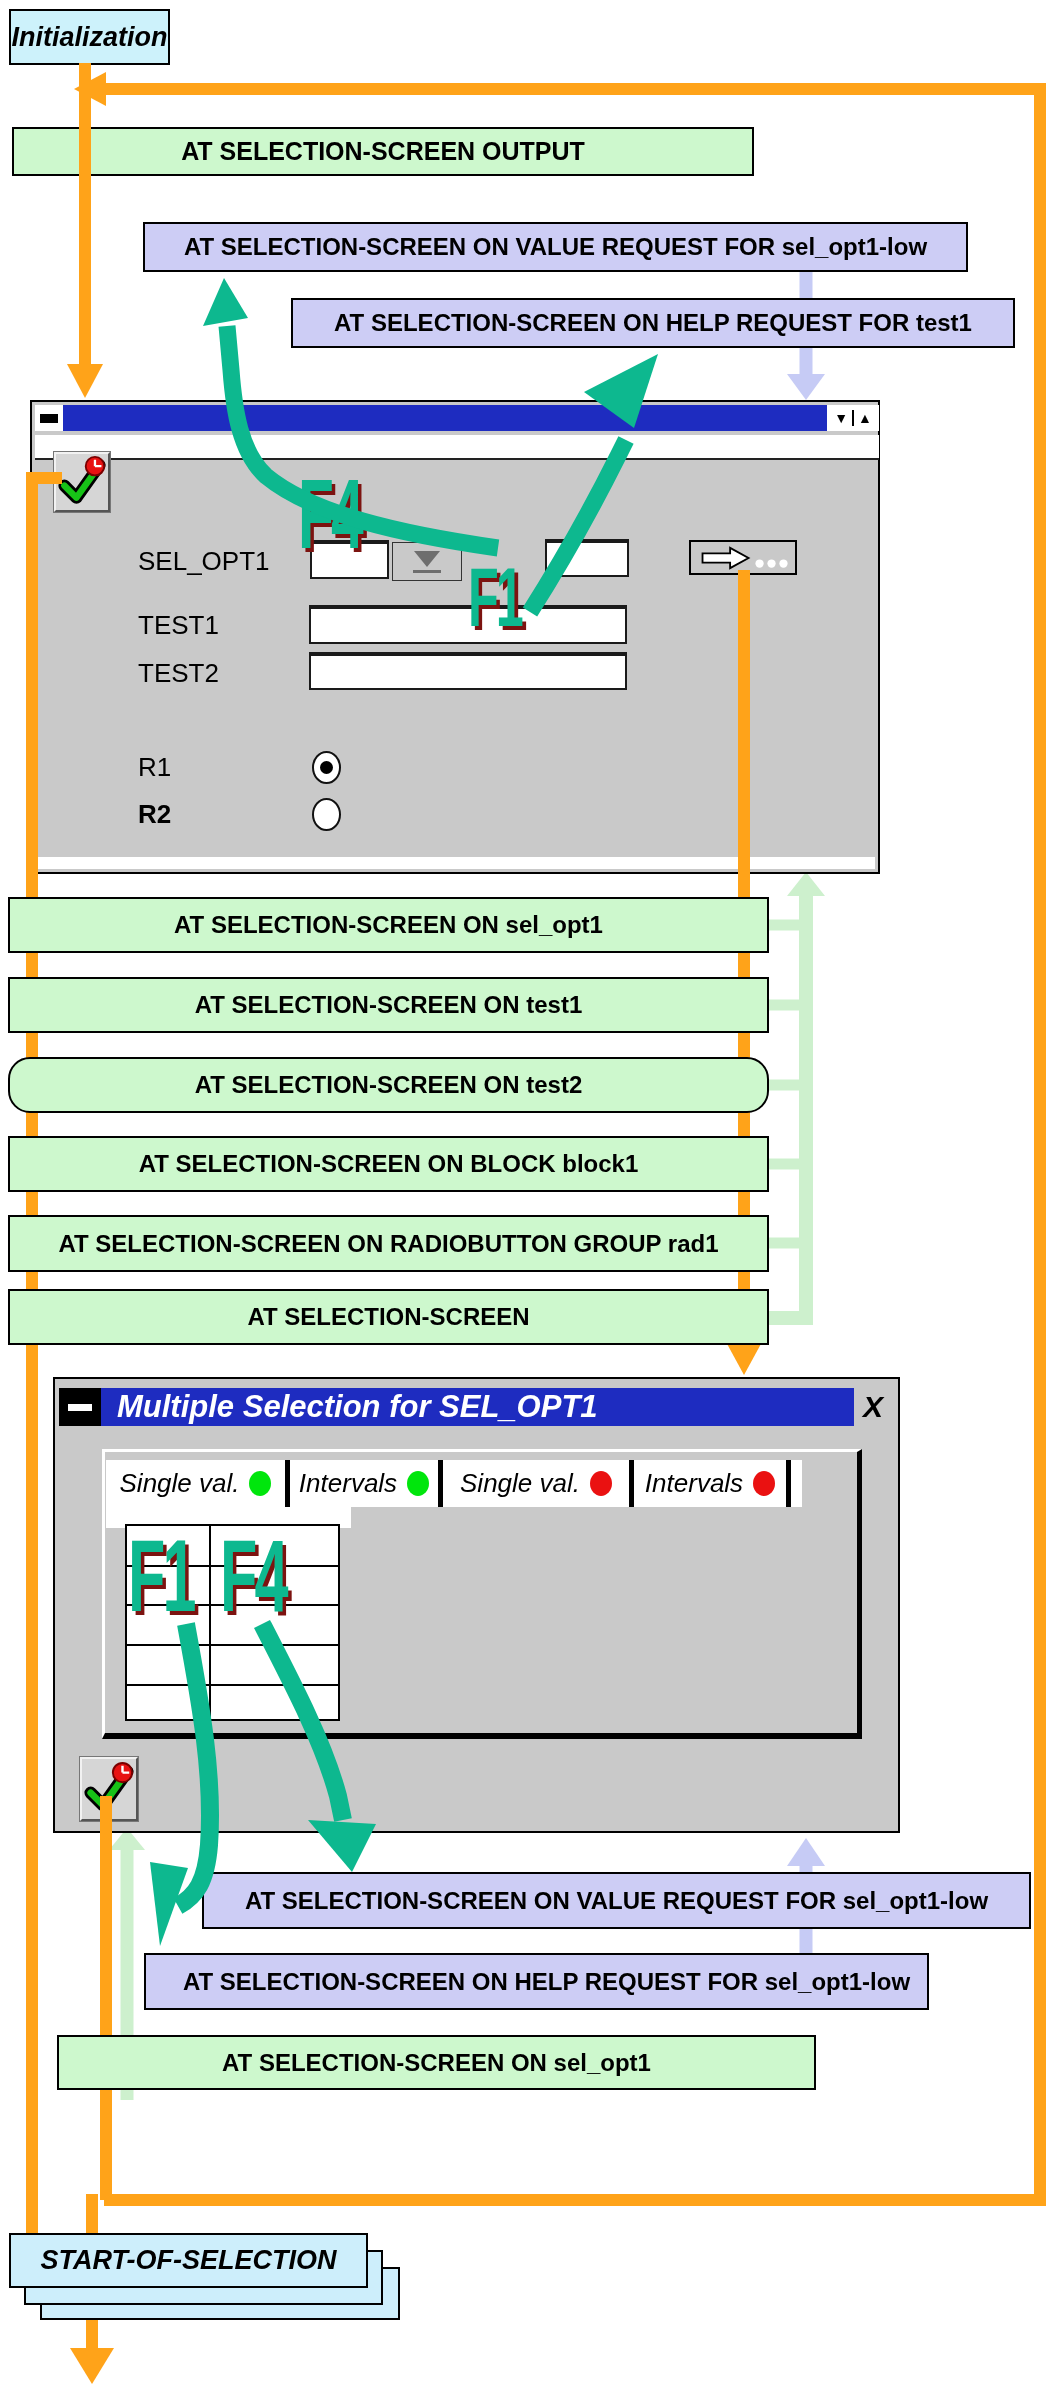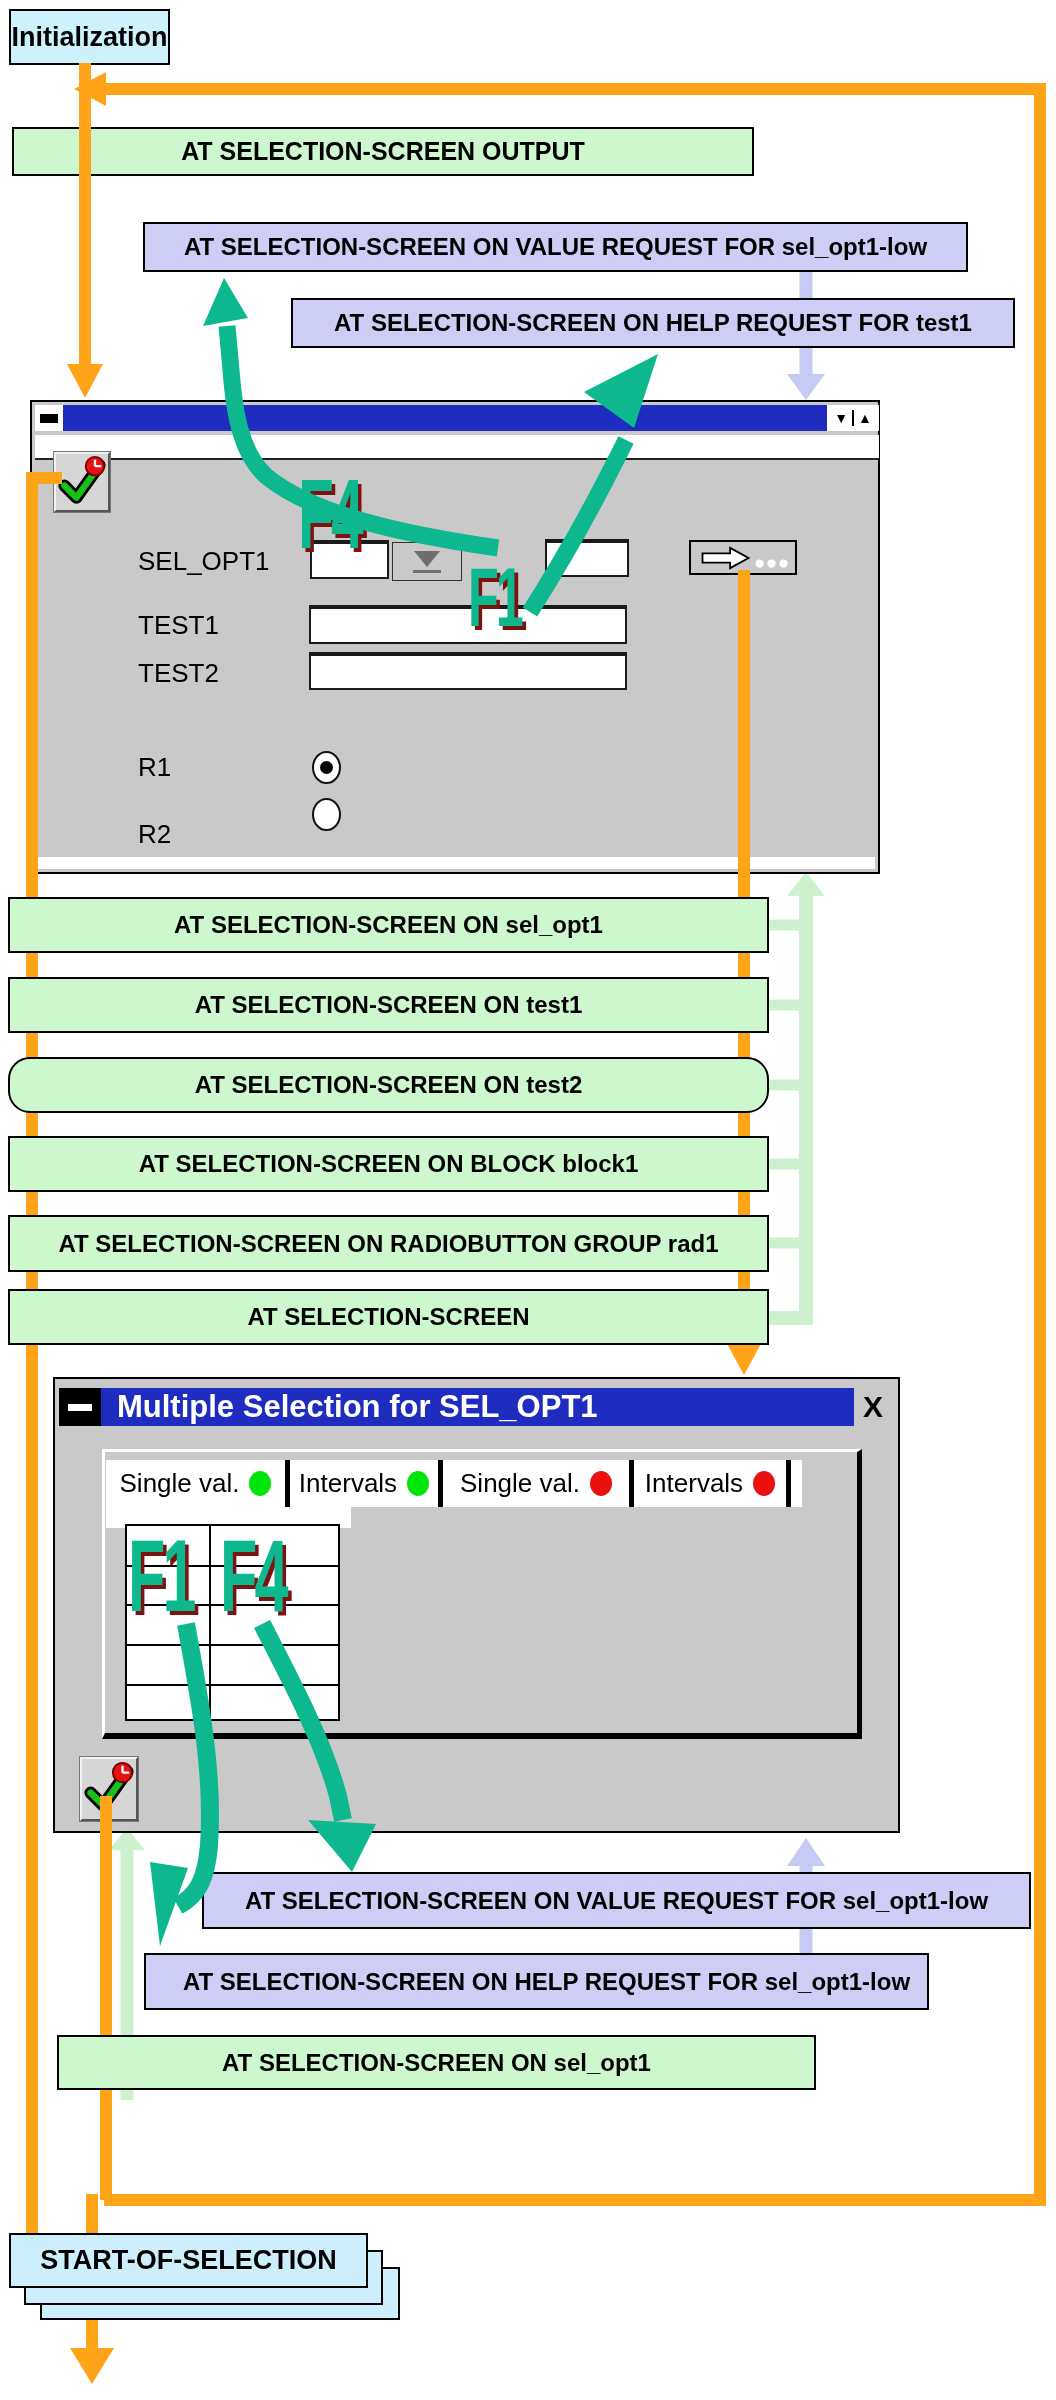--- a/index.html
+++ b/index.html
@@ -6,21 +6,21 @@
   #canvas{position:relative;width:1056px;height:2400px;background:#fff;overflow:hidden;
           font-family:"Liberation Sans", sans-serif;}
   svg.layer{position:absolute;left:0;top:0;}
   #lines-behind{z-index:1;}
   #lines-front{z-index:40;}
   .flowbox{position:absolute;display:flex;align-items:center;justify-content:center;
            border:2px solid #000;box-sizing:border-box;font-weight:bold;color:#000;
            font-size:24px;z-index:10;text-align:center;}
   .green{background:#cdf8cd;}
   .lav{background:#cdcdf5;}
-  .cyan{background:#cdf2fb;}
+  .cyan{background:#cdf2fb;font-style:italic;}
   .shadowbox{position:absolute;border:2px solid #000;background:#cdeefb;box-sizing:border-box;z-index:9;}
   
   .win{position:absolute;background:#c9c9c9;border:2px solid #000;box-sizing:border-box;z-index:10;}
   .titlebar{position:absolute;display:flex;box-sizing:border-box;}
   .minbox1{width:28px;height:26px;background:#fff;display:flex;align-items:center;justify-content:center;}
   .minbox1 .bar{width:18px;height:9px;background:#000;}
   .bluebar{flex:1;background:#1e2cc0;height:26px;}
   .updown{width:52px;height:26px;background:#fff;display:flex;align-items:center;justify-content:center;
           font-size:14px;color:#000;gap:4px;}
   .updown .sep{width:2px;height:16px;background:#000;display:inline-block;}
@@ -191,27 +191,27 @@
       </svg>
     </button>
 
     <div class="wlabel" style="left:106px;top:208px;">TEST1</div>
     <div class="field" style="left:277px;top:203px;width:318px;height:39px;"></div>
     <div class="wlabel" style="left:106px;top:256px;">TEST2</div>
     <div class="field" style="left:277px;top:250px;width:318px;height:38px;"></div>
 
     <div class="wlabel" style="left:106px;top:350px;">R1</div>
     <div class="radio sel" style="left:280px;top:349px;"></div>
-    <div class="wlabel" style="left:106px;top:417px;">R2</div>
+    <div class="wlabel" style="left:106px;top:397px;font-weight:bold;">R2</div>
     <div class="radio" style="left:280px;top:396px;"></div>
 
     <div class="statusstrip" style="left:3px;right:3px;bottom:3px;height:12px;"></div>
   </div>
 
-  <div class="win" id="w2" style="left:53px;top:1377px;width:847px;height:456px;">
+  <div class="win" id="w2" style="left:53px;top:1377px;width:847px;height:456px;font-style:italic;">
     <div class="titlebar2" style="left:4px;top:9px;width:833px;height:38px;">
       <div class="minbox2">
           <div class="bar"></div>
         </div>
       <div class="blue2">Multiple Selection for SEL_OPT1</div>
       <div class="xbox">X</div>
     </div>
 
     <div class="panel" style="left:47px;top:70px;width:760px;height:290px;"></div>
     <div class="tabstrip" style="left:51px;top:81px;width:696px;height:47px;"></div>

